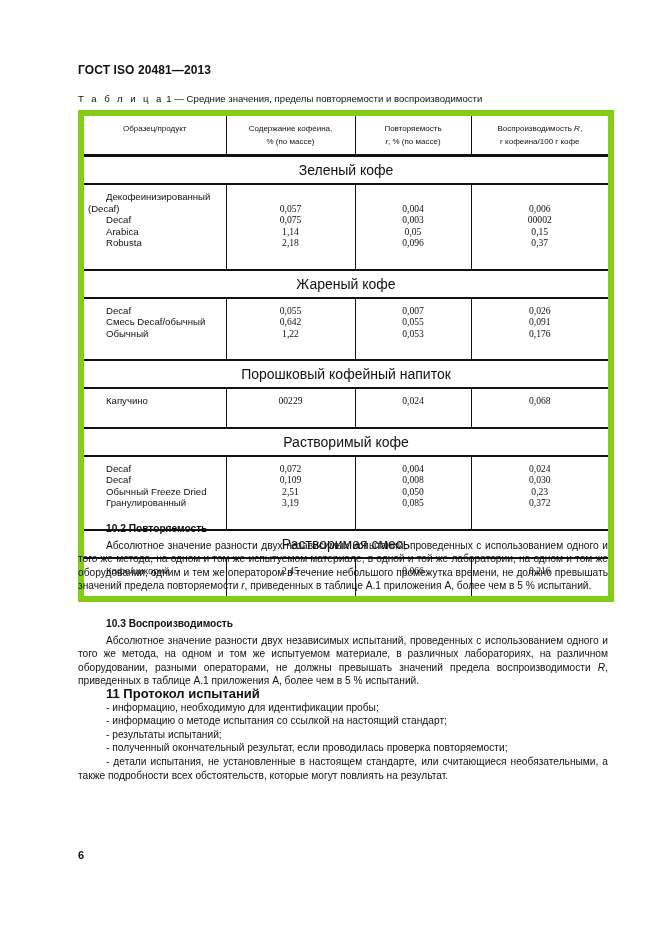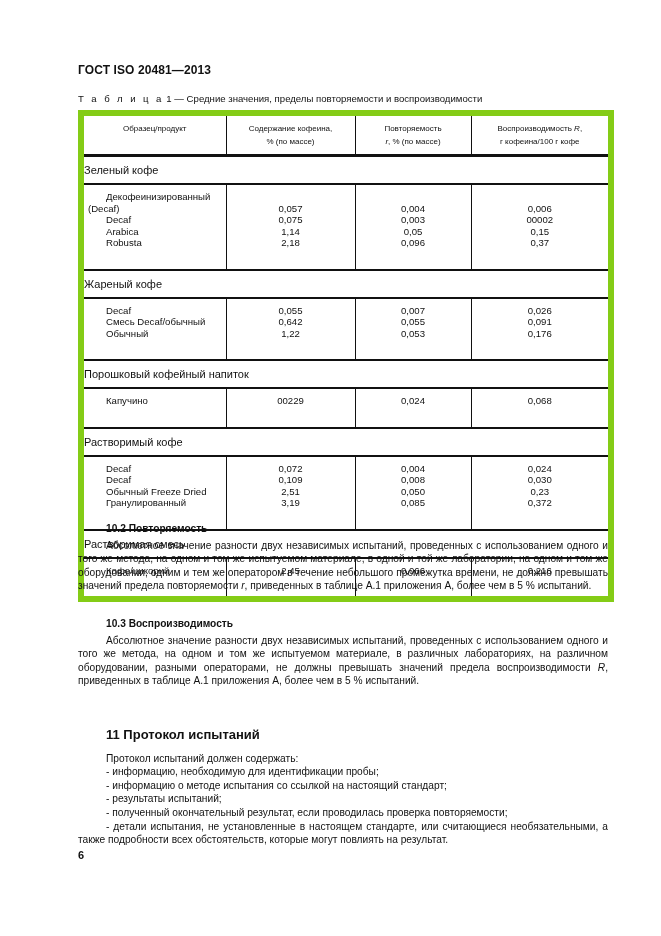--- a/index.html
+++ b/index.html
@@ -5,35 +5,35 @@
     html, body { margin: 0; padding: 0; background: #ffffff; }
     body { width: 661px; height: 936px; position: relative; overflow: hidden; color: #111; font-family: "Liberation Sans", sans-serif; }
     .doc-header { position: absolute; left: 78px; top: 63px; font-size: 12px; font-weight: bold; letter-spacing: 0.1px; }
     .table-caption { position: absolute; left: 78px; top: 93px; font-size: 9.6px; white-space: nowrap; }
     .table-caption .spaced { letter-spacing: 2.4px; }
     table.data { position: absolute; left: 78px; top: 110px; width: 530px; border-collapse: collapse; font-size: 9.6px; table-layout: fixed; }
     table.data td, table.data th { border: 1px solid #111; padding: 0; vertical-align: top; }
     table.data { border: 6px solid #84cc16; }
     table.data th { font-weight: normal; font-size: 8px; text-align: center; height: 38px; vertical-align: middle; line-height: 13px; }
     table.data tr.head th { border-bottom: 3px solid #111; }
-    table.data td.group { height: 26px; vertical-align: middle; font-size: 11px; border-top: 2px solid #111; border-bottom: 2px solid #111; }
+    table.data td.group { text-align: center; height: 26px; vertical-align: middle; font-size: 14px; border-top: 2px solid #111; border-bottom: 2px solid #111; }
     table.data td.name { padding: 6px 0 20px 4px; line-height: 11.5px; margin-top: 12px; }
-    table.data td.num { text-align: center; padding: 6px 0; line-height: 11.5px; }
+    table.data td.num { text-align: center; padding: 6px 0; line-height: 11.5px; font-family: Liberation Serif, serif; }
     .name-line { display: block; }
     .name-line.indent { padding-left: 18px; }
     .name-line.wrap { padding-left: 18px; }
     .name-line.wrap-cont { padding-left: 0; }
     .num-line { display: block; }
     .spacer { display: block; height: 11.5px; }
     .section { position: absolute; left: 78px; width: 530px; font-size: 10.2px; line-height: 13.6px; }
     .section h3 { margin: 0; font-size: 10.2px; font-weight: bold; padding-left: 28px; }
     .section p { margin: 3px 0 0 0; text-align: justify; text-indent: 28px; }
     .sec-10-2 { top: 522px; }
     .sec-10-3 { top: 617px; }
-    .sec-11 { top: 728px; }
+    .sec-11 { top: 687px; }
     .sec-11 h2 { margin: 0; font-size: 13px; font-weight: bold; padding-left: 28px; }
     .sec-11 .intro { margin-top: 10px; padding-left: 28px; }
     .sec-11 .item { padding-left: 28px; display: block; }
     .sec-11 .item.long { text-align: justify; text-align-last: left; padding-left: 0; text-indent: 28px; }
     .page-number { position: absolute; left: 78px; top: 849px; font-size: 11px; font-weight: bold; }
     i { font-style: italic; }
   </style>
 </head>
 <body>
 
@@ -203,21 +203,20 @@
   <p><span>Абсолютное значение разности двух независимых испытаний, проведенных с использованием одного и того же метода, на одном и том же испытуемом материале, в одной и той же лаборатории, на одном и том же оборудовании, одним и тем же оператором в течение небольшого промежутка времени, не должно превышать значений предела повторяемости </span><i>r</i><span>, приведенных в таблице А.1 приложения А, более чем в 5 % испытаний.</span></p>
 </div>
 
 <div class="section sec-10-3">
   <h3>10.3 Воспроизводимость</h3>
   <p><span>Абсолютное значение разности двух независимых испытаний, проведенных с использованием одного и того же метода, на одном и том же испытуемом материале, в различных лабораториях, на различном оборудовании, разными операторами, не должны превышать значений предела воспроизводимости </span><i>R</i><span>, приведенных в таблице А.1 приложения А, более чем в 5 % испытаний.</span></p>
 </div>
 
 <div class="section sec-11">
   <h2>11 Протокол испытаний</h2>
-  <div class="intro">Протокол испытаний должен содержать:</div>
   <span class="item">- информацию, необходимую для идентификации пробы;</span>
   <span class="item">- информацию о методе испытания со ссылкой на настоящий стандарт;</span>
   <span class="item">- результаты испытаний;</span>
   <span class="item">- полученный окончательный результат, если проводилась проверка повторяемости;</span>
   <span class="item long">- детали испытания, не установленные в настоящем стандарте, или считающиеся необязательными, а также подробности всех обстоятельств, которые могут повлиять на результат.</span>
 </div>
 
 <div class="page-number">6</div>
 
 </body></html>

